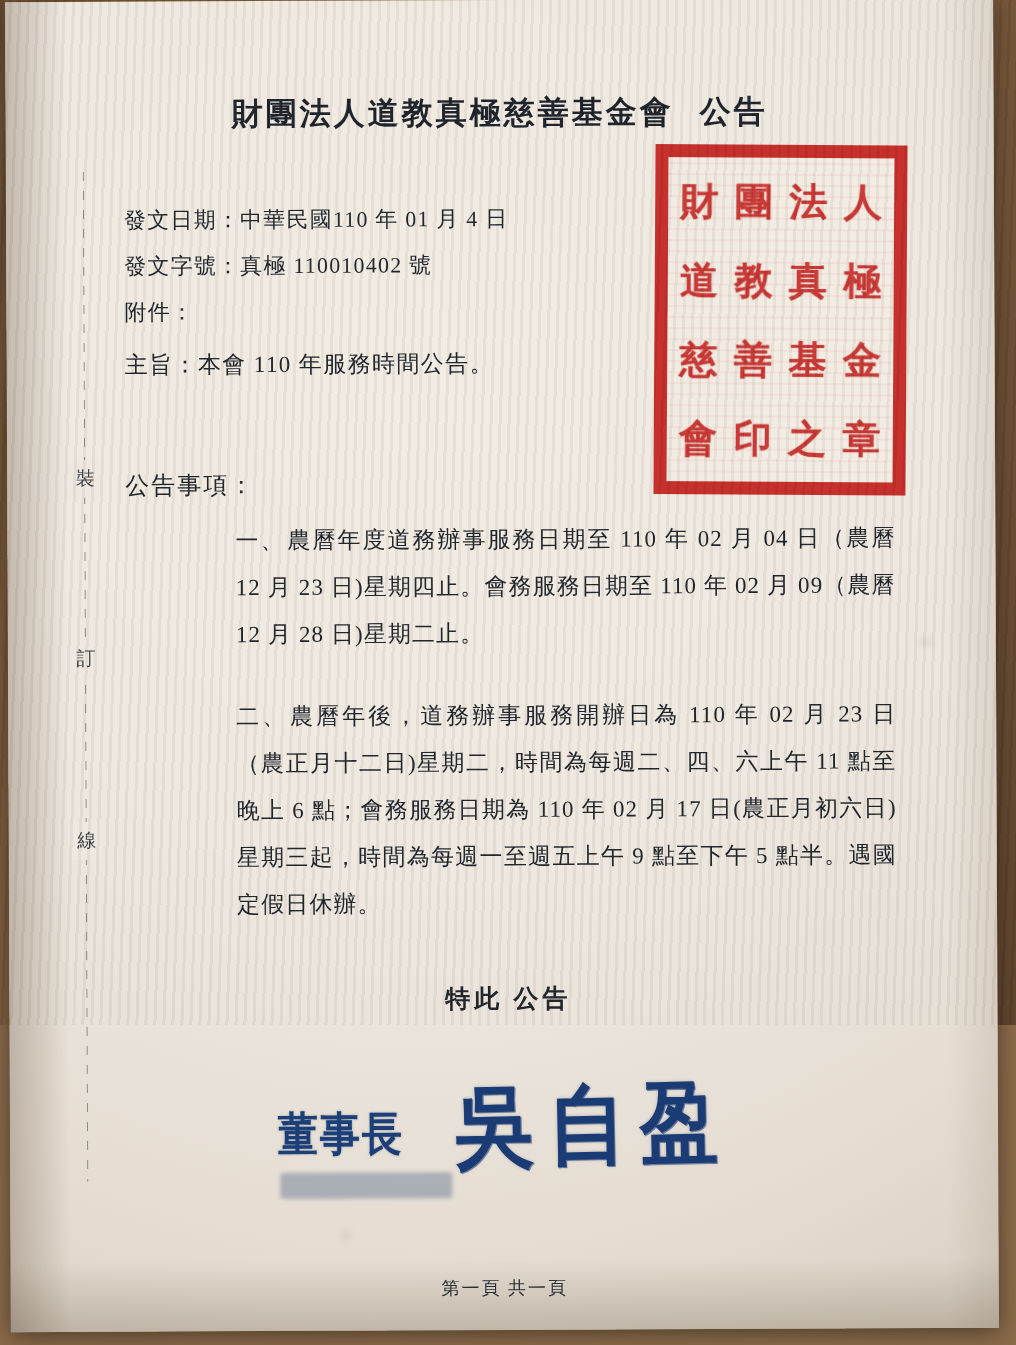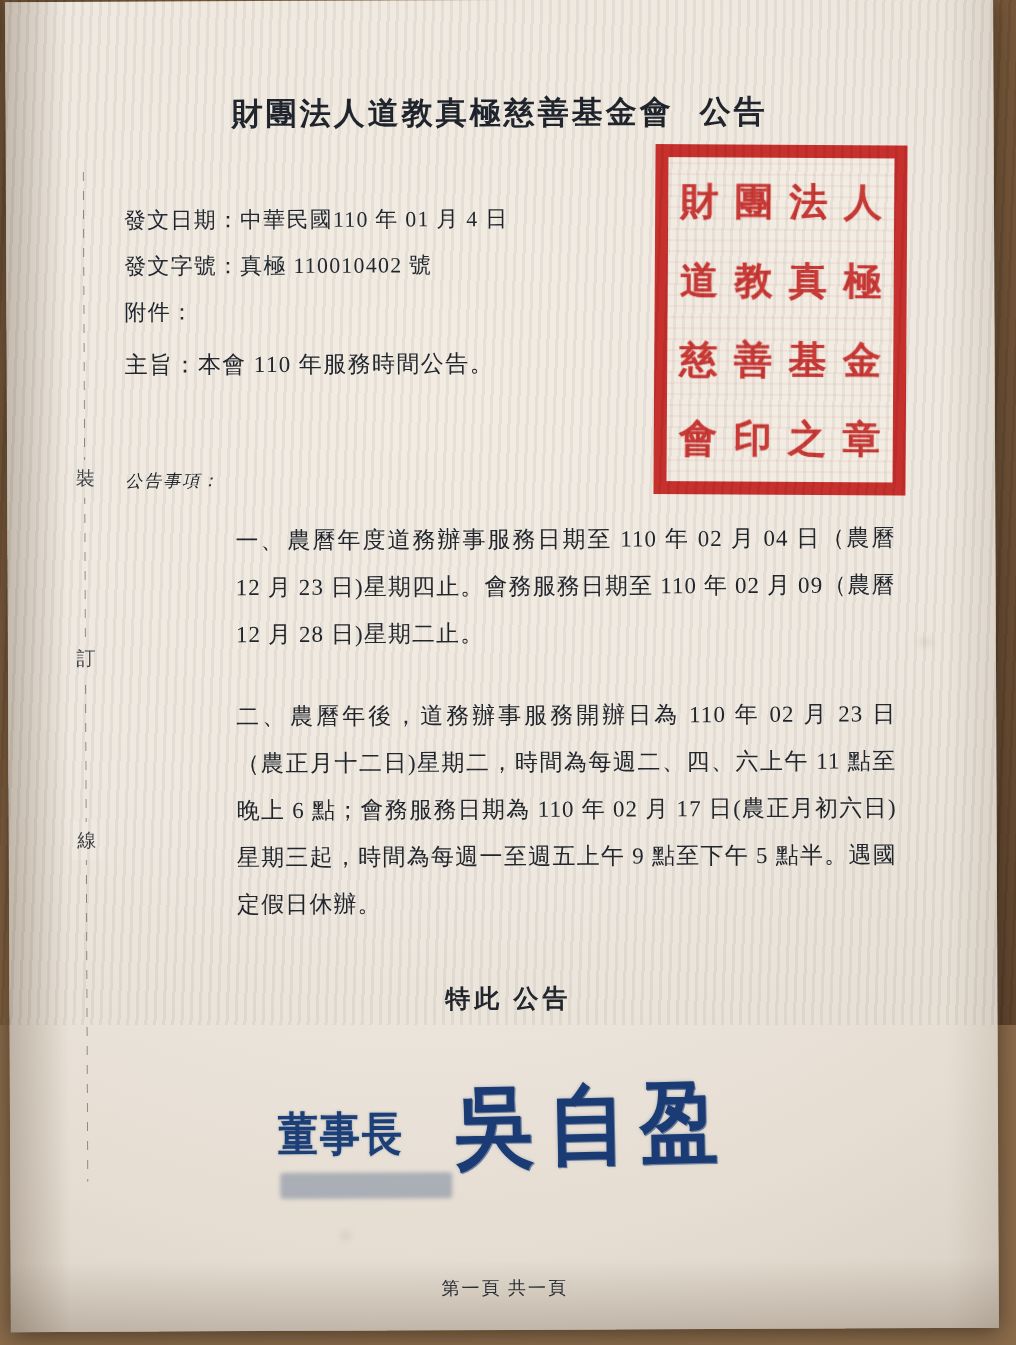--- a/index.html
+++ b/index.html
@@ -95,23 +95,22 @@
     top: 348px;
     font-size: 23px;
     letter-spacing: 1.4px;
     white-space: nowrap;
   }
 
   .section-head {
     position: absolute;
     left: 118px;
     top: 468px;
-    font-size: 17px;
+    font-size: 24px;
     letter-spacing: 2px;
-    font-style: italic;
   }
 
   
   .item {
     position: absolute;
     left: 228px;
     width: 660px;
     font-size: 23px;
     line-height: 47px;
     letter-spacing: 1.1px;

